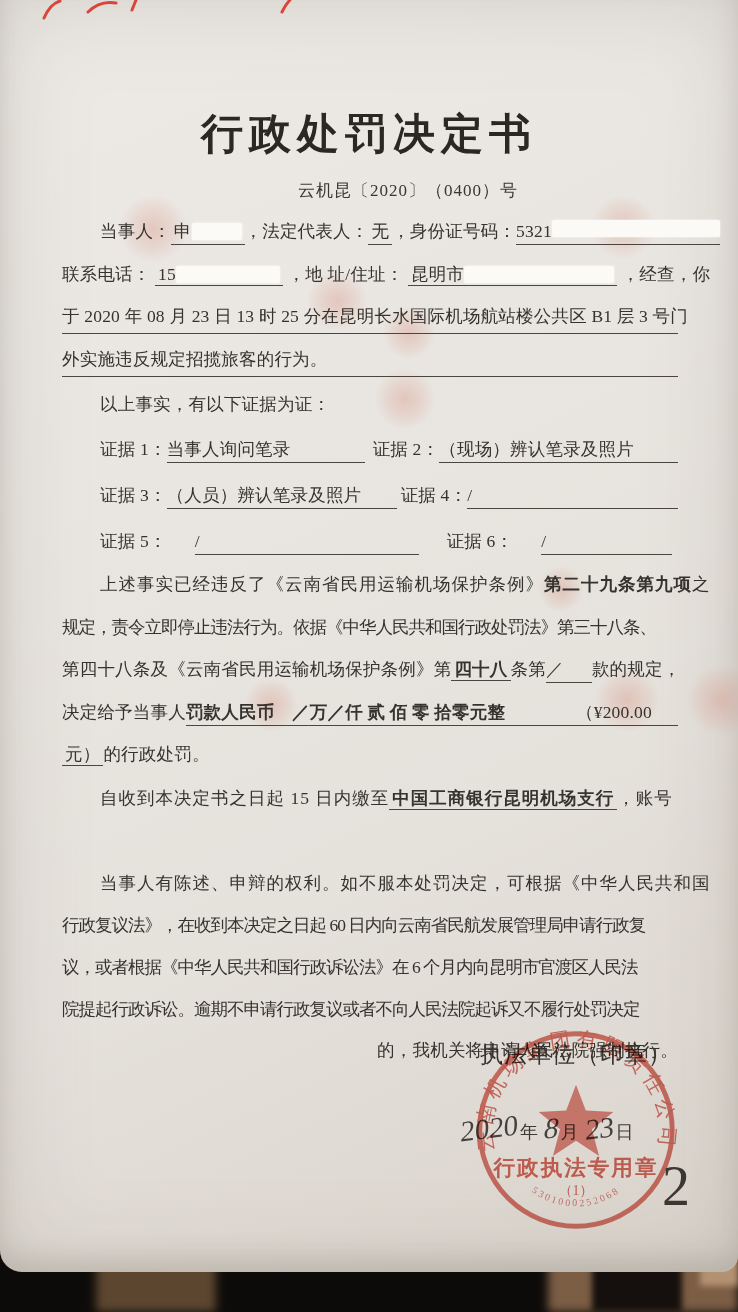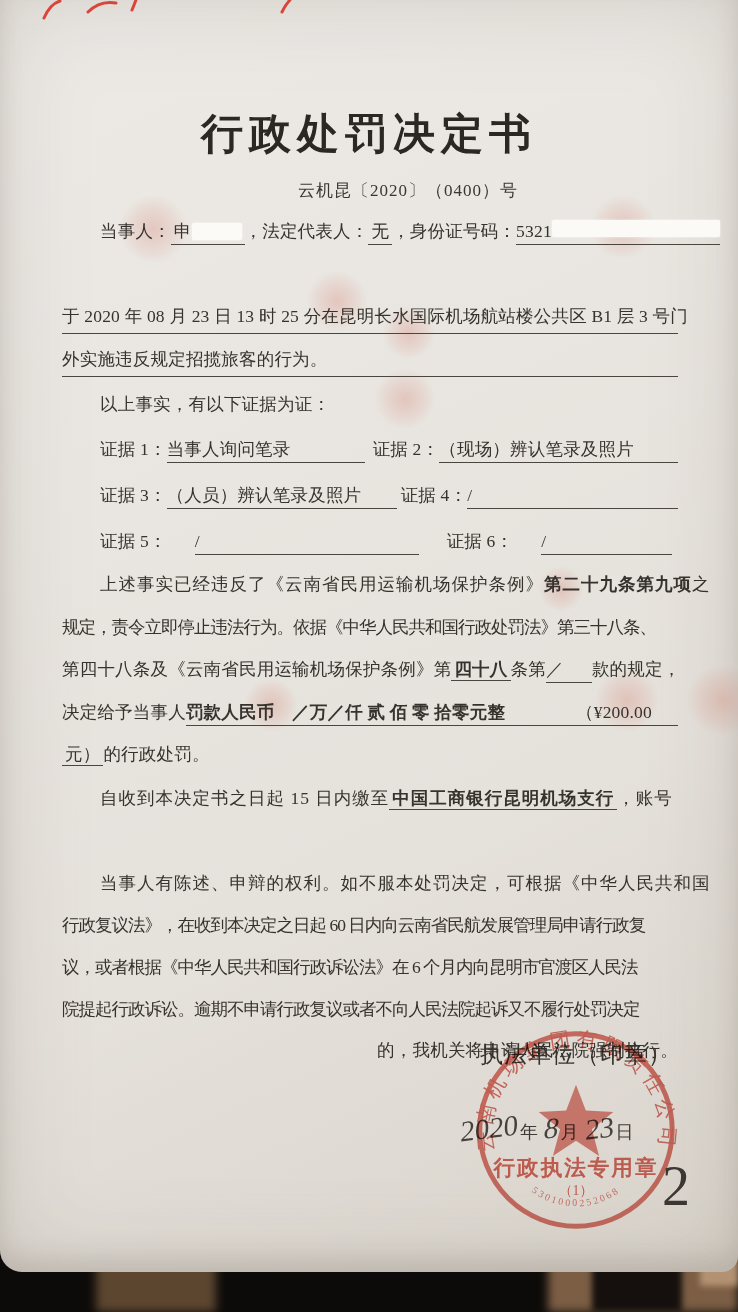--- a/index.html
+++ b/index.html
@@ -99,20 +99,27 @@
       <span class="u"><span>申</span><span class="redact" style="width:50px;"></span></span>
       <span>，法定代表人：</span>
       <span class="u">无</span>
       <span>，身份证号码：</span>
       <span class="u-fill">
           <span>5321</span>
           <span class="redact" style="width:168px;"></span>
         </span>
     </div>
 
+    <div class="ln" style="top:262px;">
+      <span>联系电话：</span>
+      <span class="u"><span>15</span><span class="redact" style="width:104px;"></span></span>
+      <span>，地 址/住址：</span>
+      <span class="u"><span>昆明市</span><span class="redact" style="width:150px;"></span></span>
+      <span>，经查，你</span>
+    </div>
 
     <div class="ln fullu" style="top:304px;">于 2020 年 08 月 23 日 13 时 25 分在昆明长水国际机场航站楼公共区 B1 层 3 号门</div>
     <div class="ln fullu" style="top:347px;">外实施违反规定招揽旅客的行为。</div>
 
     <div class="ln indent" style="top:392px;">以上事实，有以下证据为证：</div>
 
     <div class="ln indent flexln" style="top:437px;">
       <span>证据 1：</span>
       <span class="blank" style="width:198px;">当事人询问笔录</span>
       <span style="margin-left:8px;">证据 2：</span>

